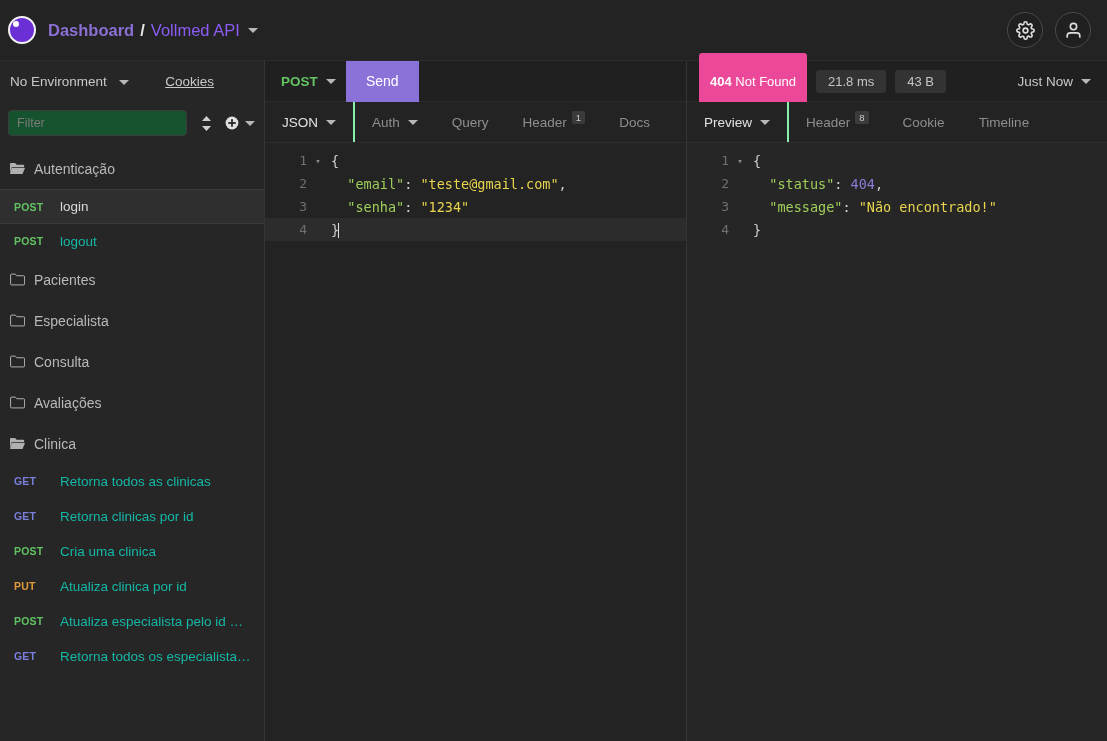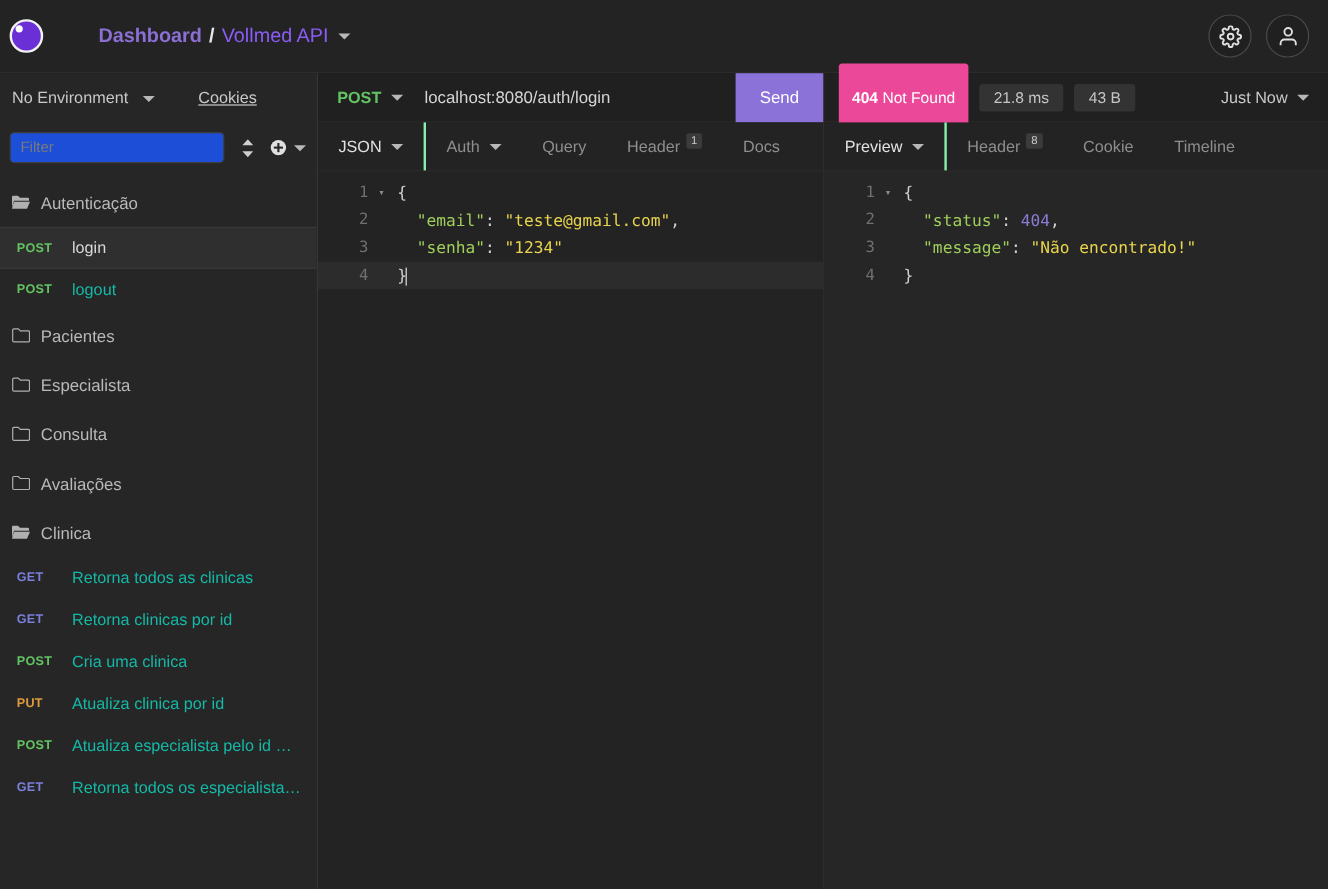--- a/index.html
+++ b/index.html
@@ -24,21 +24,21 @@
   .logo {
     width: 28px; height: 28px; border-radius: 50%;
     background: #6b2fd6;
     border: 2px solid #f2f2f2;
     margin-right: 12px; position: relative; flex: none;
   }
   .logo::after {
     content: ""; position: absolute; width: 6px; height: 6px;
     border-radius: 50%; background: #fff; top: 3px; left: 3px;
   }
-  .breadcrumb { display: flex; align-items: center; font-size: 16.5px; margin-left: 34px; }
+  .breadcrumb { display: flex; align-items: center; font-size: 16.5px; }
   .bc-dash { color: #8b6fd4; font-weight: bold; }
   .bc-sep { color: #e8e8e8; font-weight: bold; margin: 0 6px; }
   .bc-proj { color: #8b5cf6; font-weight: normal; }
   .caret {
     display: inline-block; width: 0; height: 0;
     border-left: 5px solid transparent; border-right: 5px solid transparent;
     border-top: 5px solid #b8b8b8; margin-left: 8px; vertical-align: middle;
   }
   .topbar-right { margin-left: auto; display: flex; align-items: center; gap: 12px; }
   .circle-btn {
@@ -61,21 +61,21 @@
     overflow: hidden;
   }
   .env-row {
     height: 41px; display: flex; align-items: center;
     padding: 0 10px; font-size: 13.5px; color: #c8c8c8;
   }
   .env-name { cursor: pointer; }
   .cookies-btn { margin-left: auto; margin-right: 40px; color: #c8c8c8; cursor: pointer; font-size: 13.5px; text-decoration: underline; }
   .filter-row { height: 42px; display: flex; align-items: center; padding: 0 8px; gap: 6px; }
   .filter-input {
-    flex: 1; height: 26px; background: #1d4ed8;
+    flex: 1; height: 26px; background: #14532d;
     border: 1px solid #3d3d3d; border-radius: 4px;
     color: #d0d0d0; font-size: 12.5px; padding: 0 8px;
     font-family: "Liberation Sans", sans-serif; outline: none;
   }
   .filter-input::placeholder { color: #7a7a7a; }
   .icon-btn {
     width: 26px; height: 26px; display: flex; align-items: center;
     justify-content: center; cursor: pointer; flex: none;
   }
   .add-group { display: flex; align-items: center; cursor: pointer; gap: 2px; padding-right: 4px; }
@@ -325,21 +325,20 @@
     </div>
 
     <div class="panes">
 
       <div class="pane pane-req">
         <div class="urlbar">
           <div class="method-select m-post">
             <span>POST</span>
             <span class="caret"></span>
           </div>
-          <input class="url-input" value="localhost:8080/auth/login" style="">
           <button class="send-btn">Send</button>
         </div>
 
         <div class="tabrow" id="req-tabs">
             <div class="tab active">
               <span>JSON</span>
               <span class="caret"></span>
             </div>
             <div class="tab sep">
               <span>Auth</span>

